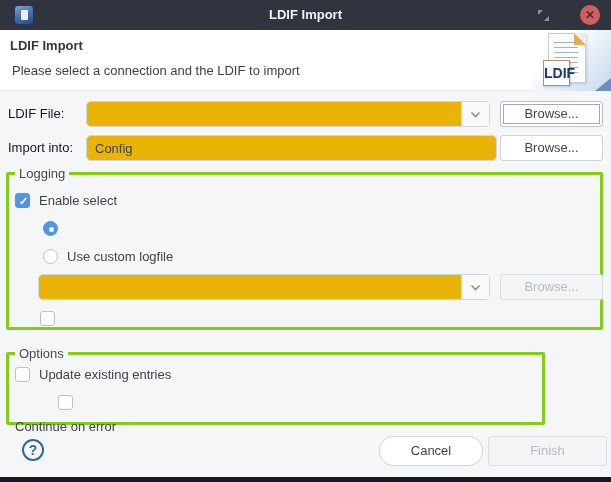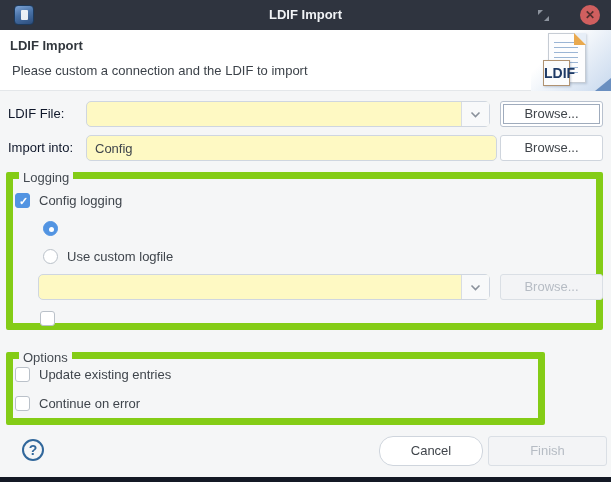--- a/index.html
+++ b/index.html
@@ -54,42 +54,42 @@
   .ldif-doc-fold { position:absolute; top:-1px; right:-1px; width:0; height:0;
     border-bottom:12px solid #e9a94f; border-right:12px solid transparent; }
   .ldif-doc-lines { position:absolute; left:5px; top:8px; width:24px; height:34px;
     background:repeating-linear-gradient(#89a8cd 0 1px, transparent 1px 5px); opacity:.85; }
   .ldif-badge { position:absolute; left:12px; top:30px; width:27px; height:26px;
     background:#fbfcfd; border:1px solid #b09271; box-shadow:1px 1px 2px rgba(80,100,130,.3);
     text-align:center; line-height:24px; font-weight:bold; color:#1e3a66; font-size:14px; }
   
   .field-label { position:absolute; height:26px; line-height:26px; color:#0f172a;text-align:right; }
   .text-field, .combo {
-    position:absolute; height:26px; background:#fef9c3;
+    position:absolute; height:26px; background:#eab308;
     border:1px solid #cfd6e0; border-radius:5px;
   }
   .text-field input {
     width:100%; height:100%; border:0; outline:0; background:transparent;
     font-family:inherit; font-size:13px; color:#3f454c; padding:0 8px;
   }
   .combo .combo-arrow {
     position:absolute; right:0; top:0; width:28px; height:24px;
     border-left:1px solid #d7dce3; background:#f8f9fa;
     display:flex; align-items:center; justify-content:center; border-radius:0 2px 2px 0;
   }
   .btn {
     position:absolute; height:26px; background:#ffffff; border:1px solid #cfd5dd;
     border-radius:3px; font-family:inherit; font-size:13px; color:#3f444a;
     text-align:center; line-height:24px;
   }
   .btn.focused { outline:1px solid #9fabbc; outline-offset:-4px; border-color:#b8c1ce; }
   .btn.disabled { color:#b6bcc4; background:#f3f4f6; border-color:#dadfe5; }
   .btn.big { height:30px; line-height:28px; }
   
-  .groupbox { position:absolute; border:7px solid #84cc16; border-radius:2px; }
+  .groupbox { position:absolute; border:3px solid #84cc16; border-radius:2px; }
   .groupbox-title { position:absolute; left:6px; top:-9px; padding:0 4px;
     background:#f5f6f7; color:#454b52; }
   
   .check-row { position:absolute; display:flex; align-items:center; gap:9px; height:16px; }
   .checkbox { width:15px; height:15px; border-radius:3px; background:#ffffff;
     border:1px solid #bac1c9; flex:0 0 auto; position:relative; }
   .checkbox.checked { background:#5294e2; border-color:#5294e2; }
   .checkbox.checked::after { content:"✓"; position:absolute; left:0; top:0; width:15px; height:15px;
     color:#ffffff; font-size:11px; font-weight:bold; line-height:15px; text-align:center; }
   .radio { width:15px; height:15px; border-radius:50%; background:#ffffff;
@@ -116,21 +116,21 @@
     <div class="titlebar-title">LDIF Import</div>
     <div class="restore-icon">
         <span class="tl"></span>
         <span class="br"></span>
       </div>
     <div class="close-button">✕</div>
   </div>
 
   <div class="header">
     <div class="header-title">LDIF Import</div>
-    <div class="header-subtitle">Please custom a connection and the LDIF to import</div>
+    <div class="header-subtitle">Please select a connection and the LDIF to import</div>
     <div class="banner-art">
       <div class="ldif-doc">
         <div class="ldif-doc-lines"></div>
         <div class="ldif-doc-fold-outer"></div>
         <div class="ldif-doc-fold"></div>
       </div>
       <div class="ldif-badge">LDIF</div>
       <div class="banner-corner"></div>
     </div>
   </div>
@@ -150,21 +150,21 @@
   <div class="text-field" style="left:86px; top:135px; width:411px;">
     <input type="text" value="Config" style="">
   </div>
   <div class="btn" style="left:500px; top:135px; width:103px;">Browse...</div>
 
   <div class="groupbox" style="left:6px; top:172px; width:597px; height:158px;">
     <div class="groupbox-title">Logging</div>
   </div>
   <div class="check-row" style="left:15px; top:192px;">
     <div class="checkbox checked"></div>
-    <div class="row-label">Config logging</div>
+    <div class="row-label">Enable select</div>
   </div>
   <div class="check-row" style="left:43px; top:220px;">
     <div class="radio checked"></div>
   </div>
   <div class="check-row" style="left:43px; top:248px;">
     <div class="radio"></div>
     <div class="row-label">Use custom logfile</div>
   </div>
   <div class="combo" style="left:38px; top:274px; width:452px;">
     <input type="text" style="width: 420px; height: 100%; border: 0px; outline: 0px; background: transparent; font-family: inherit; font-size: 13px; color: rgb(63, 69, 76); padding: 0px 8px;" value="">
@@ -179,21 +179,21 @@
     <div class="checkbox"></div>
   </div>
 
   <div class="groupbox" style="left:6px; top:352px; width:539px; height:73px;">
     <div class="groupbox-title">Options</div>
   </div>
   <div class="check-row" style="left:15px; top:366px;">
     <div class="checkbox"></div>
     <div class="row-label">Update existing entries</div>
   </div>
-  <div class="check-row" style="left:15px; top:395px;">
+  <div class="check-row" style="left:15px; top:395px;flex-direction:column;">
     <div class="checkbox"></div>
     <div class="row-label">Continue on error</div>
   </div>
 
   <div class="help-icon">?</div>
   <div class="btn big" style="left:379px; top:436px; width:104px;border-radius:14px;">Cancel</div>
   <div class="btn big disabled" style="left:488px; top:436px; width:119px;">Finish</div>
 
   <div class="bottom-strip"></div>
 </div>

